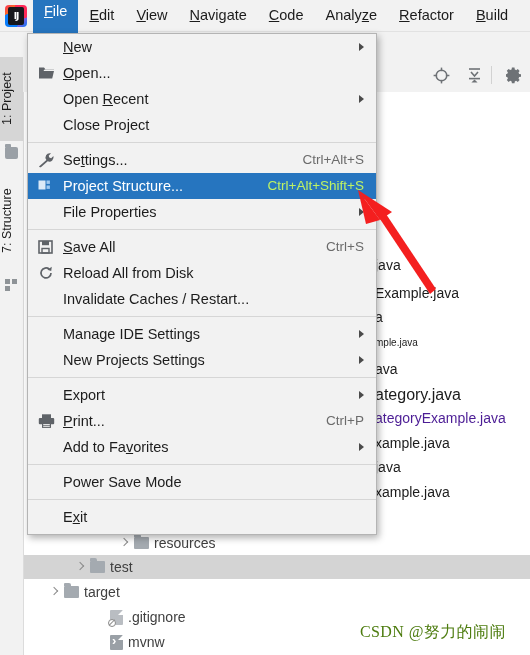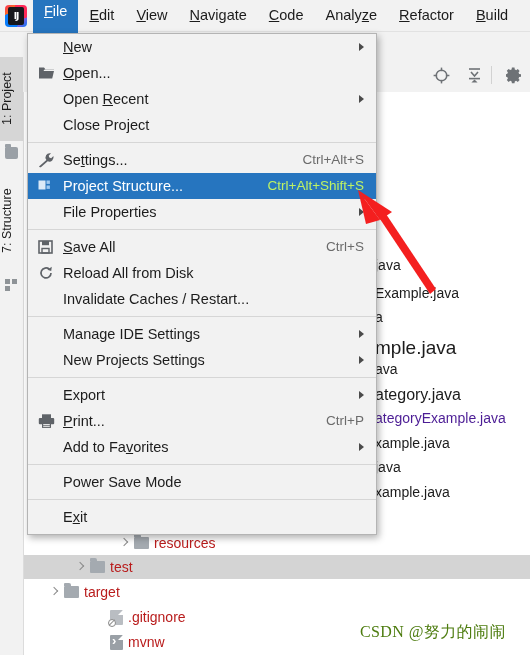--- a/index.html
+++ b/index.html
@@ -84,21 +84,21 @@
     position:absolute;left:23px;top:31px;width:1px;height:624px;background:#dcdcdc;
   }
 
   
   .tree{
     position:absolute;left:24px;top:92px;width:506px;height:563px;
     background:#ffffff;overflow:hidden;
   }
   .trow{
     position:absolute;left:0;width:506px;height:24px;
-    display:flex;align-items:center;font-size:14px;color:#b91c1c;
+    display:flex;align-items:center;font-size:14px;color:#404040;
     white-space:nowrap;box-sizing:border-box;
   }
   .trow.sel{background:#d4d4d4;}
   .chev{
     width:14px;height:14px;flex:0 0 auto;position:relative;margin-right:2px;
   }
   .chev::after{
     content:"";position:absolute;left:3px;top:3px;width:5px;height:5px;
     border-right:1.6px solid #8a8a8a;border-top:1.6px solid #8a8a8a;
     transform:rotate(45deg);
@@ -222,21 +222,21 @@
       </svg>
     </div>
   </div>
 
   <div class="tree">
 
     <div id="occluded">
         <div style="position: absolute; left: 351px; top: 166px; font-size: 14px; color: rgb(28, 28, 28); white-space: nowrap; line-height: 1;">java</div>
         <div style="position: absolute; left: 351px; top: 194px; font-size: 14px; color: rgb(28, 28, 28); white-space: nowrap; line-height: 1;">Example.java</div>
         <div style="position: absolute; left: 351px; top: 218px; font-size: 14px; color: rgb(28, 28, 28); white-space: nowrap; line-height: 1;">a</div>
-        <div style="position: absolute; left: 351px; top: 246px; font-size: 19px; color: rgb(28, 28, 28); white-space: nowrap; line-height: 1;">mple.java</div>
+        <div style="position: absolute; left: 351px; top: 246px; font-size: 10px; color: rgb(28, 28, 28); white-space: nowrap; line-height: 1;">mple.java</div>
         <div style="position: absolute; left: 351px; top: 270px; font-size: 14px; color: rgb(28, 28, 28); white-space: nowrap; line-height: 1;">ava</div>
         <div style="position: absolute; left: 351px; top: 295px; font-size: 16px; color: rgb(28, 28, 28); white-space: nowrap; line-height: 1;">ategory.java</div>
         <div style="position: absolute; left: 351px; top: 319px; font-size: 14px; color: #4c1d95; white-space: nowrap; line-height: 1;">ategoryExample.java</div>
         <div style="position: absolute; left: 351px; top: 344px; font-size: 14px; color: rgb(28, 28, 28); white-space: nowrap; line-height: 1;">xample.java</div>
         <div style="position: absolute; left: 351px; top: 368px; font-size: 14px; color: rgb(28, 28, 28); white-space: nowrap; line-height: 1;">java</div>
         <div style="position: absolute; left: 351px; top: 393px; font-size: 14px; color: rgb(28, 28, 28); white-space: nowrap; line-height: 1;">xample.java</div>
       </div>
 
     <div id="treerows">
         <div class="trow" style="top: 415px;">

